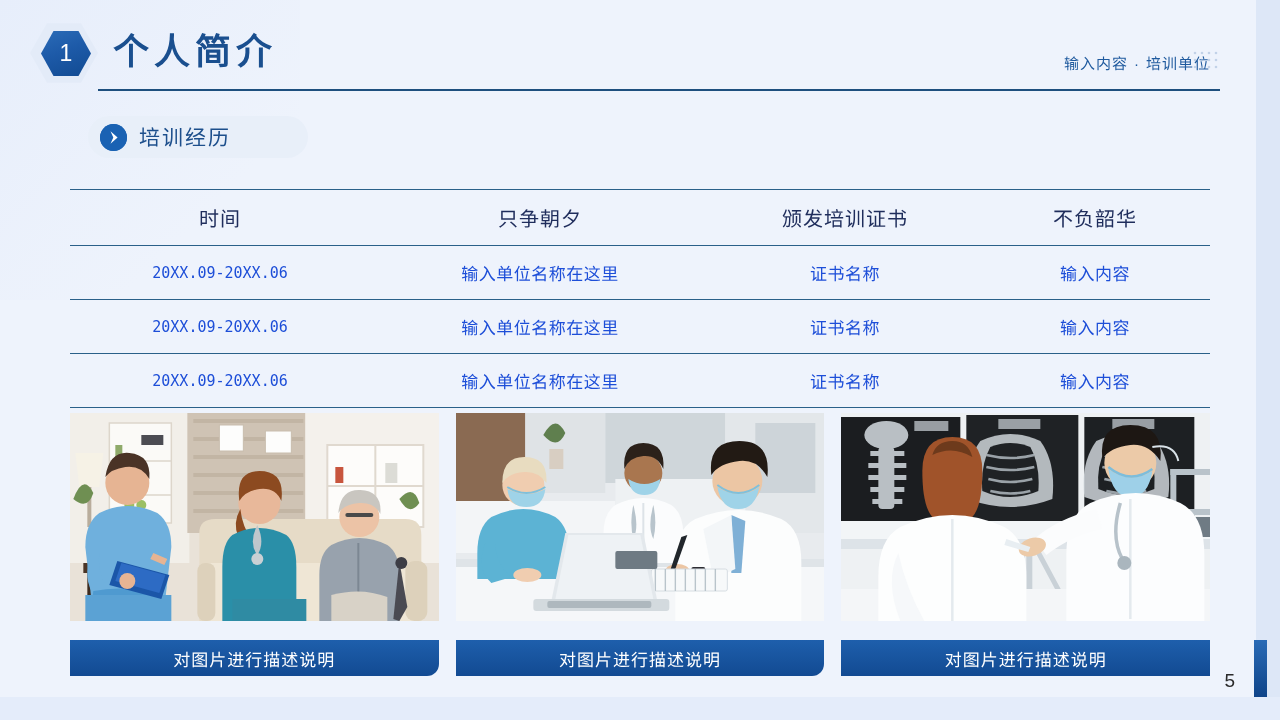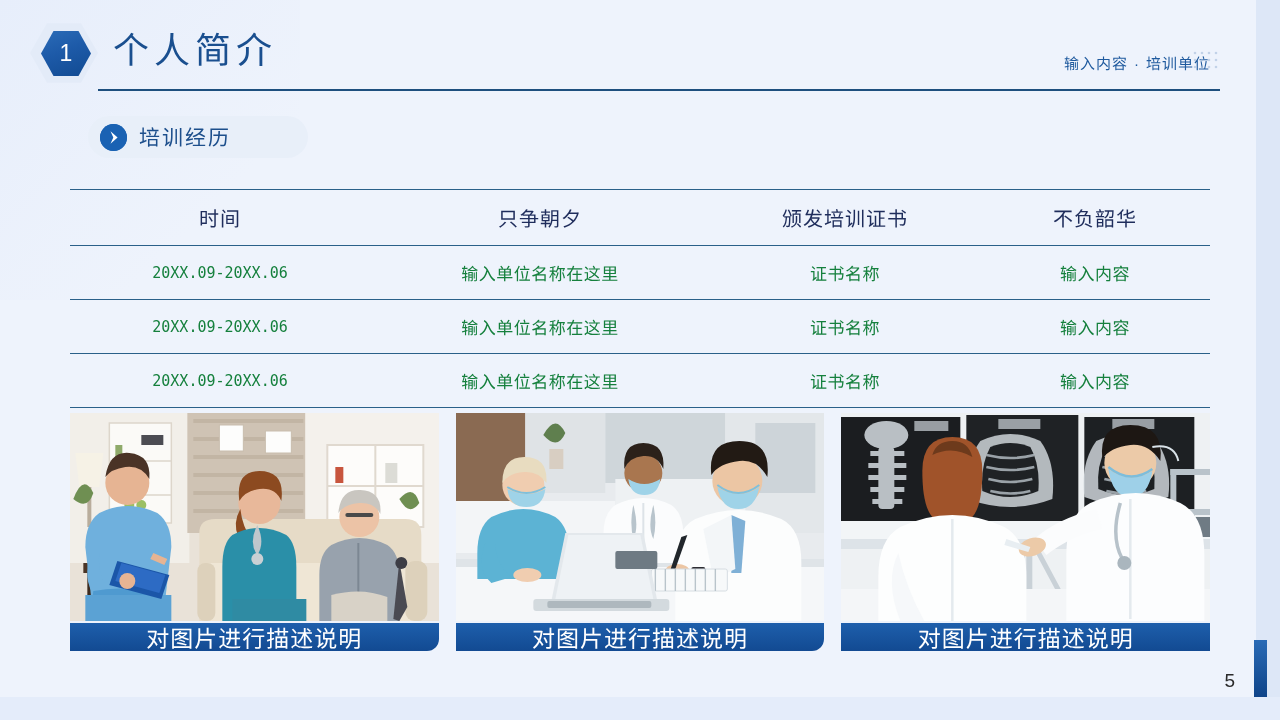--- a/index.html
+++ b/index.html
@@ -89,21 +89,21 @@
     font-size: 23px;
     font-weight: 400;
     line-height: 1;
     letter-spacing: 0;
   }
   .header-title {
     position: absolute;
     left: 113px;
     top: 28px;
     font-size: 36px;
-    font-weight: 400;
+    font-weight: 700;
     color: #1a4f8f;
     letter-spacing: 5px;
     line-height: 1.3;
     font-family: "DejaVu Serif", "Liberation Serif", serif;
   }
   .header-motto {
     position: absolute;
     right: 46px;
     top: 52px;
     font-size: 15px;
@@ -189,21 +189,21 @@
   }
   .exp-table th {
     height: 53px;
     font-size: 20px;
     color: #1f2d5c;
     letter-spacing: 1px;
   }
   .exp-table td {
     height: 51px;
     font-size: 17px;
-    color: #15803d;
+    color: #1d4ed8;
     letter-spacing: .5px;
   }
   .exp-table td.col-date {
     font-family: "DejaVu Sans Mono", "Liberation Mono", monospace;
     font-size: 15px;
     letter-spacing: 0;
   }
   .col-1 { width: 300px; }
   .col-2 { width: 340px; }
   .col-3 { width: 270px; }
@@ -224,28 +224,28 @@
   }
   .card-photo {
     width: 100%;
     height: 208px;
     position: relative;
     overflow: hidden;
     background: #cfd8e4;
   }
   .card-photo svg { display: block; width: 100%; height: 100%; }
   .card-caption {
-    height: 28px;
-    margin-top: 2px;
+    height: 36px;
+    margin-top: 19px;
     background: linear-gradient(180deg, #1e5fac 0%, #124a92 100%);
     display: flex;
     align-items: center;
     justify-content: center;
     color: #ffffff;
-    font-size: 23px;
+    font-size: 17px;
     letter-spacing: 1px;
     border-bottom-right-radius: 12px;
   }
   .card:last-child .card-caption {
     border-bottom-right-radius: 0;
   }
 
   
   .page-number {
     position: absolute;

